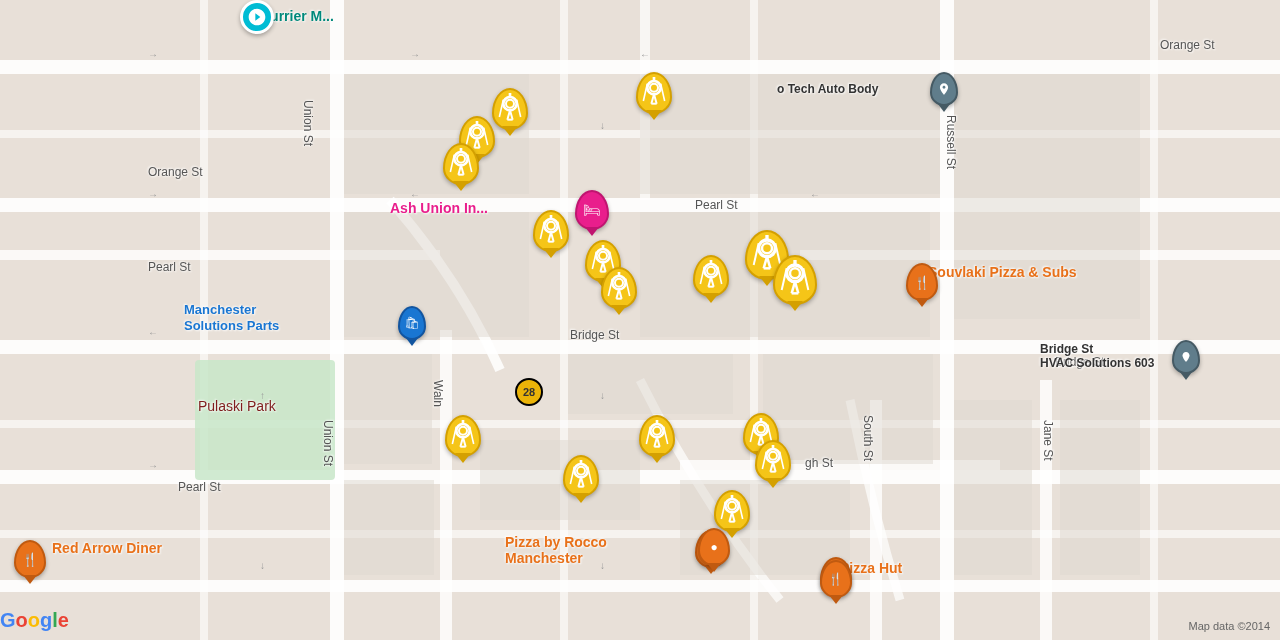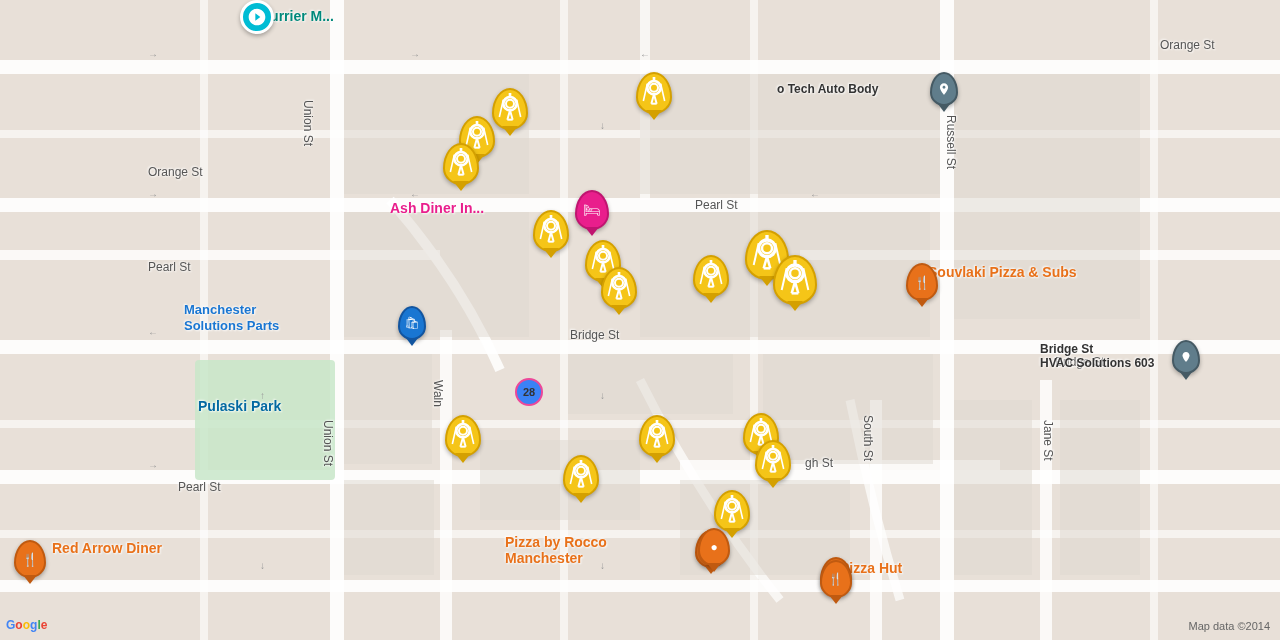--- a/index.html
+++ b/index.html
@@ -232,22 +232,22 @@
       font-size: 14px;
     }
 
     .map-label.pink {
       color: #e91e8c;
       font-weight: bold;
       font-size: 14px;
     }
 
     .map-label.green {
-      color: #0369a1;
-      font-weight: bold;
+      color: #7f1d1d;
+      font-weight: normal;
       font-size: 14px;
     }
 
     .map-label.teal {
       color: #00897b;
       font-weight: bold;
       font-size: 14px;
     }
 
     
@@ -256,41 +256,41 @@
       bottom: 8px;
       right: 10px;
       font-size: 11px;
       color: #666;
       z-index: 100;
     }
 
     .google-logo {
       position: absolute;
       bottom: 8px;
-      left: 6px;
-      font-size: 12px;
+      left: 0;
+      font-size: 20px;
       font-weight: bold;
       z-index: 100;
     }
 
     .google-logo span:nth-child(1) { color: #4285F4; }
     .google-logo span:nth-child(2) { color: #EA4335; }
     .google-logo span:nth-child(3) { color: #FBBC05; }
     .google-logo span:nth-child(4) { color: #4285F4; }
     .google-logo span:nth-child(5) { color: #34A853; }
     .google-logo span:nth-child(6) { color: #EA4335; }
 
     
     .route-badge {
       position: absolute;
       width: 28px;
       height: 28px;
       border-radius: 50%;
-      border: 2px solid #ec4899;
-      background: #3b82f6;
+      border: 2px solid #000000;
+      background: #eab308;
       display: flex;
       align-items: center;
       justify-content: center;
       font-size: 11px;
       font-weight: bold;
       color: #333;
       z-index: 45;
     }
 
     
@@ -420,21 +420,21 @@
   <div class="map-label" style="top:415px; left:875px; transform:rotate(90deg); transform-origin:0 0;">South St</div>
   <div class="map-label" style="top:380px; left:445px; transform:rotate(90deg); transform-origin:0 0;">Waln</div>
 
   <div class="map-label" style="top:420px; left:335px; transform:rotate(90deg); transform-origin:0 0;">Union St</div>
 
   <div class="hotel-pin" style="top:190px; left:575px;">
     <div class="pin-body" style="position:relative;">
       <span style="color:white; font-size:14px;">🛏</span>
     </div>
   </div>
-  <div class="map-label pink" style="top:200px; left:390px;">Ash Diner In...</div>
+  <div class="map-label pink" style="top:200px; left:390px;">Ash Union In...</div>
 
   <div class="shop-pin" style="top:306px; left:398px;">
     <div class="pin-body" style="position:relative;">
       <span style="color:white; font-size:12px;">🛍</span>
     </div>
   </div>
   <div class="map-label blue" style="top:302px; left:184px;">Manchester</div>
   <div class="map-label blue" style="top:318px; left:184px;">Solutions Parts</div>
 
   <div class="place-pin" style="top:263px; left:906px;">

